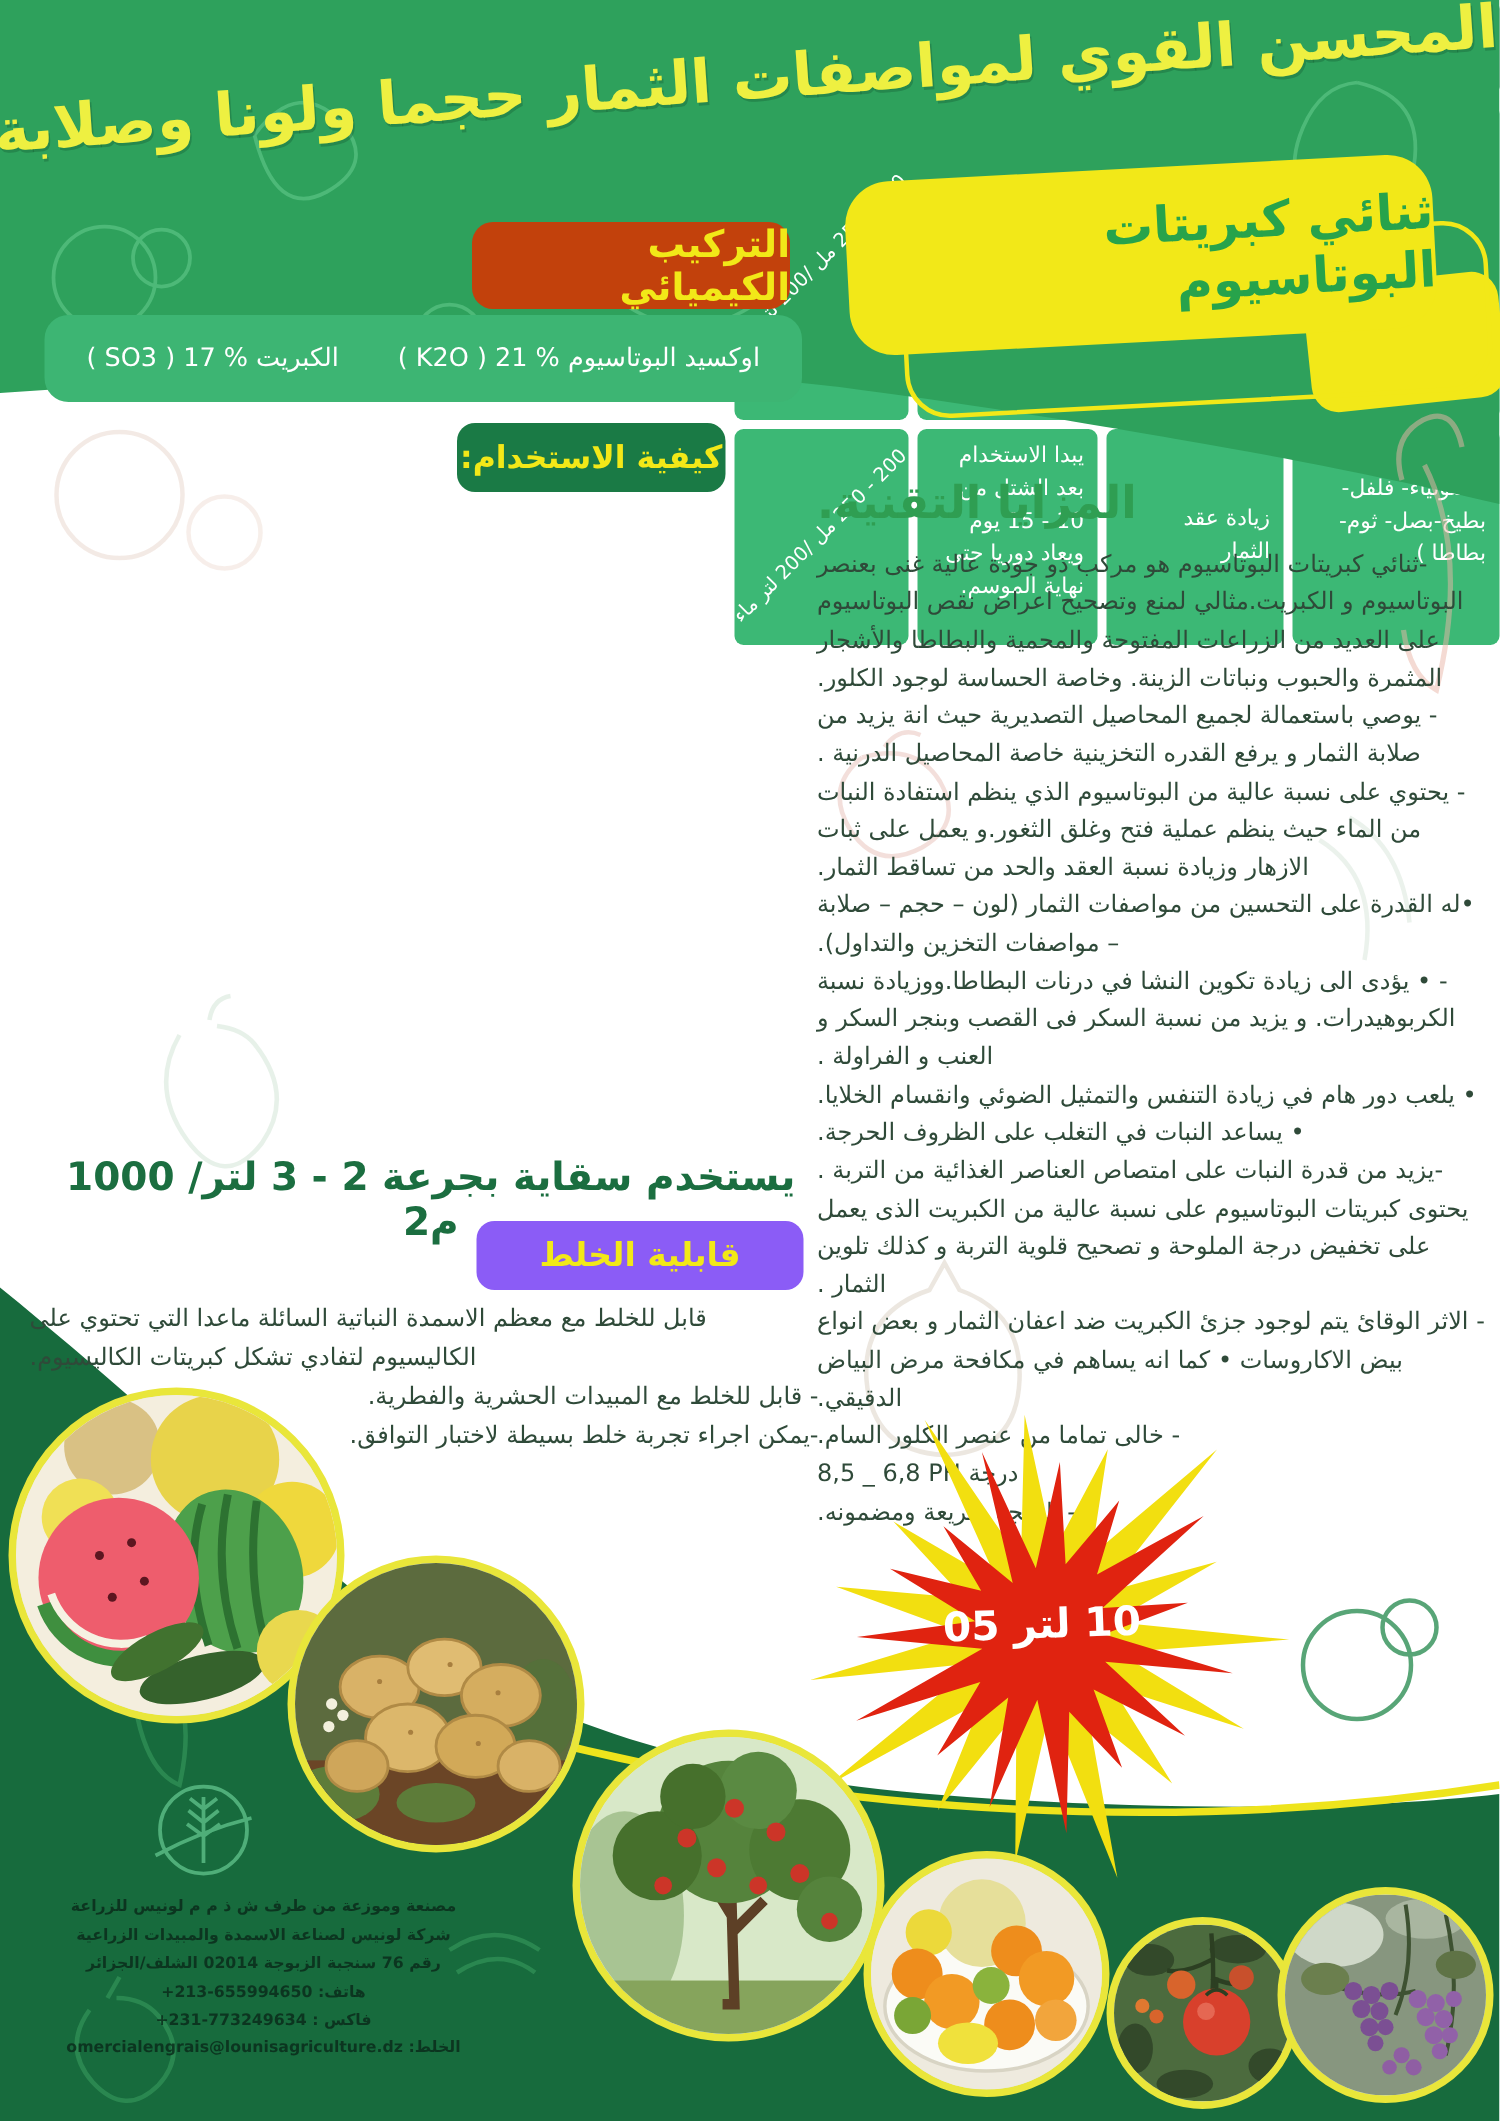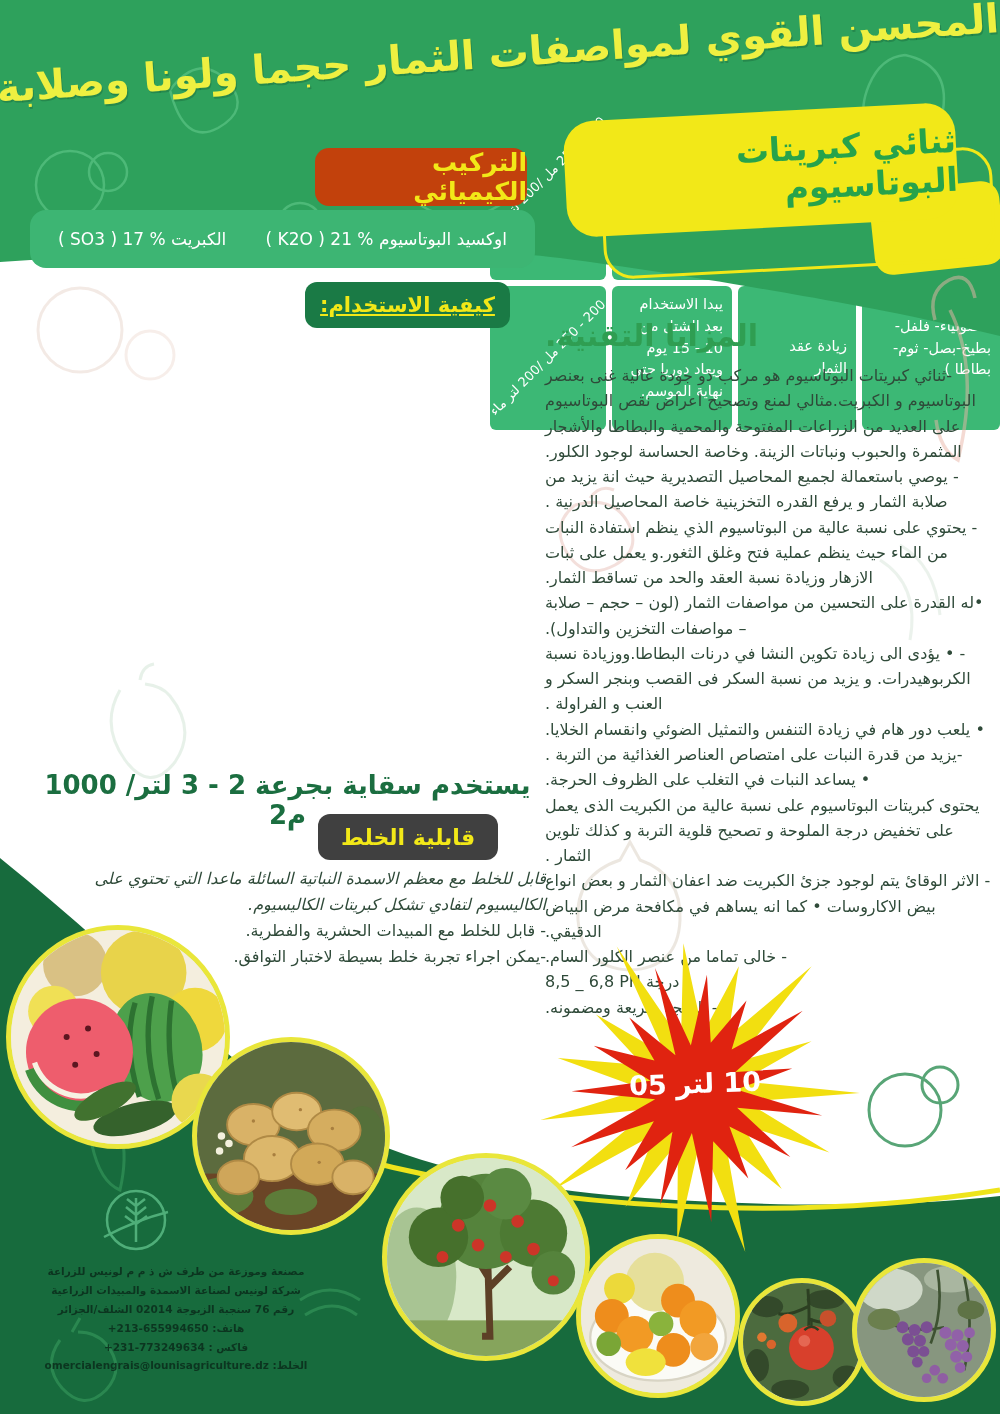--- a/index.html
+++ b/index.html
@@ -23,44 +23,44 @@
          transform:rotate(-3deg);z-index:2;font-size:33px;font-weight:bold;color:#27a34b;}
 
   
   .chem-header{left:315px;top:148px;width:212px;height:58px;background:#c2410c;border-radius:14px;
                color:#f2e818;font-size:25px;font-weight:bold;z-index:2;}
   .comp-bar{left:30px;top:210px;width:505px;height:58px;background:#3db573;border-radius:16px;
             color:#fff;font-size:17px;z-index:2;display:flex;align-items:center;
             justify-content:space-between;padding:0 28px;}
 
   
-  .usage-header{left:305px;top:282px;width:205px;height:46px;background:#1a7a45;border-radius:12px;
-                color:#f2e818;font-size:21px;font-weight:bold;z-index:2;text-decoration:underline;}
+  .usage-header{left:305px;top:282px;width:179px;height:46px;background:#1a7a45;border-radius:12px;
+                color:#f2e818;font-size:21px;font-weight:bold;z-index:2;}
   .usage-table{left:28px;top:338px;width:510px;display:grid;z-index:2;
                grid-template-columns:138px 118px 120px 116px;grid-template-rows:64px 210px 144px;
                gap:6px;direction:rtl;}
   .cell{border-radius:6px;color:#fff;padding:8px 9px;font-size:14.5px;line-height:1.5;
         overflow:hidden;box-sizing:border-box;}
   .cell.head{background:#1d7f49;display:flex;align-items:center;justify-content:center;
              font-size:16px;font-weight:bold;text-align:center;}
   .cell.head.big{font-size:23px;}
   .cell.body{background:#3cb875;text-align:right;}
   .cell.center{display:flex;align-items:center;justify-content:center;padding-left:24px;}
   .diag{display:flex;align-items:center;justify-content:center;}
   .diag span{transform:rotate(-45deg);white-space:nowrap;font-size:13px;}
 
   .irrigation{left:30px;top:770px;width:515px;text-align:center;font-size:26px;font-weight:bold;
               color:#1b6e40;z-index:2;}
 
   
-  .mix-header{left:318px;top:814px;width:180px;height:46px;background:#404040;border-radius:12px;
+  .mix-header{left:318px;top:814px;width:218px;height:46px;background:#8b5cf6;border-radius:12px;
               color:#f2e818;font-size:22px;font-weight:bold;z-index:2;}
   .mixability{left:20px;top:866px;width:526px;z-index:2;color:#2f4a39;font-size:16px;
               line-height:1.62;text-align:right;}
-  .mixability .l0{text-align:right;font-style:italic;}
+  .mixability .l0{text-align:left;}
 
   
   .advantages{left:545px;top:318px;width:448px;z-index:2;text-align:left;}
   .adv-header{font-size:30px;font-weight:bold;color:#2f9e52;margin-bottom:10px;}
   .adv-item{font-size:16px;line-height:1.58;color:#2f4a39;}
 
   
   .burst{left:528px;top:922px;z-index:3;}
   .burst-label{left:600px;top:1068px;width:190px;text-align:center;font-size:27px;font-weight:bold;
                color:#fff;z-index:4;transform:rotate(-2deg);}
@@ -168,22 +168,22 @@
   </div>
 
   <div class="abs advantages">
     <div class="adv-header">المزايا التقنية.</div>
     <div class="adv-item">-ثنائي كبريتات البوتاسيوم هو مركب ذو جودة عالية غنى بعنصر البوتاسيوم و الكبريت.مثالي لمنع وتصحيح اعراض نقص البوتاسيوم على العديد من الزراعات المفتوحة والمحمية والبطاطا والأشجار المثمرة والحبوب ونباتات الزينة. وخاصة الحساسة لوجود الكلور.</div>
     <div class="adv-item">- يوصي باستعمالة لجميع المحاصيل التصديرية حيث انة يزيد من صلابة الثمار و يرفع القدره التخزينية خاصة المحاصيل الدرنية .</div>
     <div class="adv-item">- يحتوي على نسبة عالية من البوتاسيوم الذي ينظم استفادة النبات من الماء حيث ينظم عملية فتح وغلق الثغور.و يعمل على ثبات الازهار وزيادة نسبة العقد والحد من تساقط الثمار.</div>
     <div class="adv-item">•له القدرة على التحسين من مواصفات الثمار (لون – حجم – صلابة – مواصفات التخزين والتداول).</div>
     <div class="adv-item">- • يؤدى الى زيادة تكوين النشا في درنات البطاطا.ووزيادة نسبة الكربوهيدرات. و يزيد من نسبة السكر فى القصب وبنجر السكر و العنب و الفراولة .</div>
     <div class="adv-item">• يلعب دور هام في زيادة التنفس والتمثيل الضوئي وانقسام الخلايا.</div>
+    <div class="adv-item">• يساعد النبات في التغلب على الظروف الحرجة.</div>
     <div class="adv-item">-يزيد من قدرة النبات على امتصاص العناصر الغذائية من التربة .</div>
-    <div class="adv-item">• يساعد النبات في التغلب على الظروف الحرجة.</div>
     <div class="adv-item">يحتوى كبريتات البوتاسيوم على نسبة عالية من الكبريت الذى يعمل على تخفيض درجة الملوحة و تصحيح قلوية التربة و كذلك تلوين الثمار .</div>
     <div class="adv-item">- الاثر الوقائ يتم لوجود جزئ الكبريت ضد اعفان الثمار و بعض انواع بيض الاكاروسات • كما انه يساهم في مكافحة مرض البياض الدقيقي.</div>
     <div class="adv-item">- خالى تماما من عنصر الكلور السام.</div>
     <div class="adv-item">- درجة ⁨PH⁩ ⁨6,8⁩ _ ⁨8,5⁩</div>
     <div class="adv-item">- النتيجة سريعة ومضمونه.</div>
   </div>
 
   <svg class="abs burst" width="336" height="336" viewBox="-180 -180 360 360">
     <polygon points="123.8,-52.3 48.7,-9.4 175.5,3.3 53.7,12.5 143.0,66.9 48.5,36.6 91.9,106.0 32.1,58.1 52.8,173.6 4.6,53.1 -20.2,162.6 -19.3,55.7 -75.5,125.2 -44.0,47.1 -153.6,107.2 -47.4,20.0 -166.6,32.1 -57.0,-1.1 -148.1,-34.4 -56.7,-26.5 -107.2,-81.0 -32.5,-37.5 -84.9,-153.7 -16.1,-52.8 -13.5,-157.3 7.5,-60.3 45.9,-132.6 34.2,-56.8 123.9,-132.5 43.7,-30.5" fill="#f2df10"></polygon>
     <polygon points="103.1,-23.0 43.2,-0.5 135.2,27.3 44.1,19.1 101.1,71.9 35.8,39.0 56.1,94.9 18.4,54.8 16.4,141.6 -4.4,46.2 -38.5,122.8 -25.2,44.7 -75.9,86.1 -45.1,33.5 -133.8,61.3 -43.7,9.8 -133.3,1.4 -48.7,-9.8 -109.6,-47.4 -44.5,-31.6 -71.5,-77.7 -22.0,-37.2 -44.0,-130.7 -5.5,-47.7 11.7,-123.5 15.8,-50.5 54.1,-96.0 38.2,-43.3 114.4,-85.0 42.2,-19.3" fill="#e02310"></polygon>

